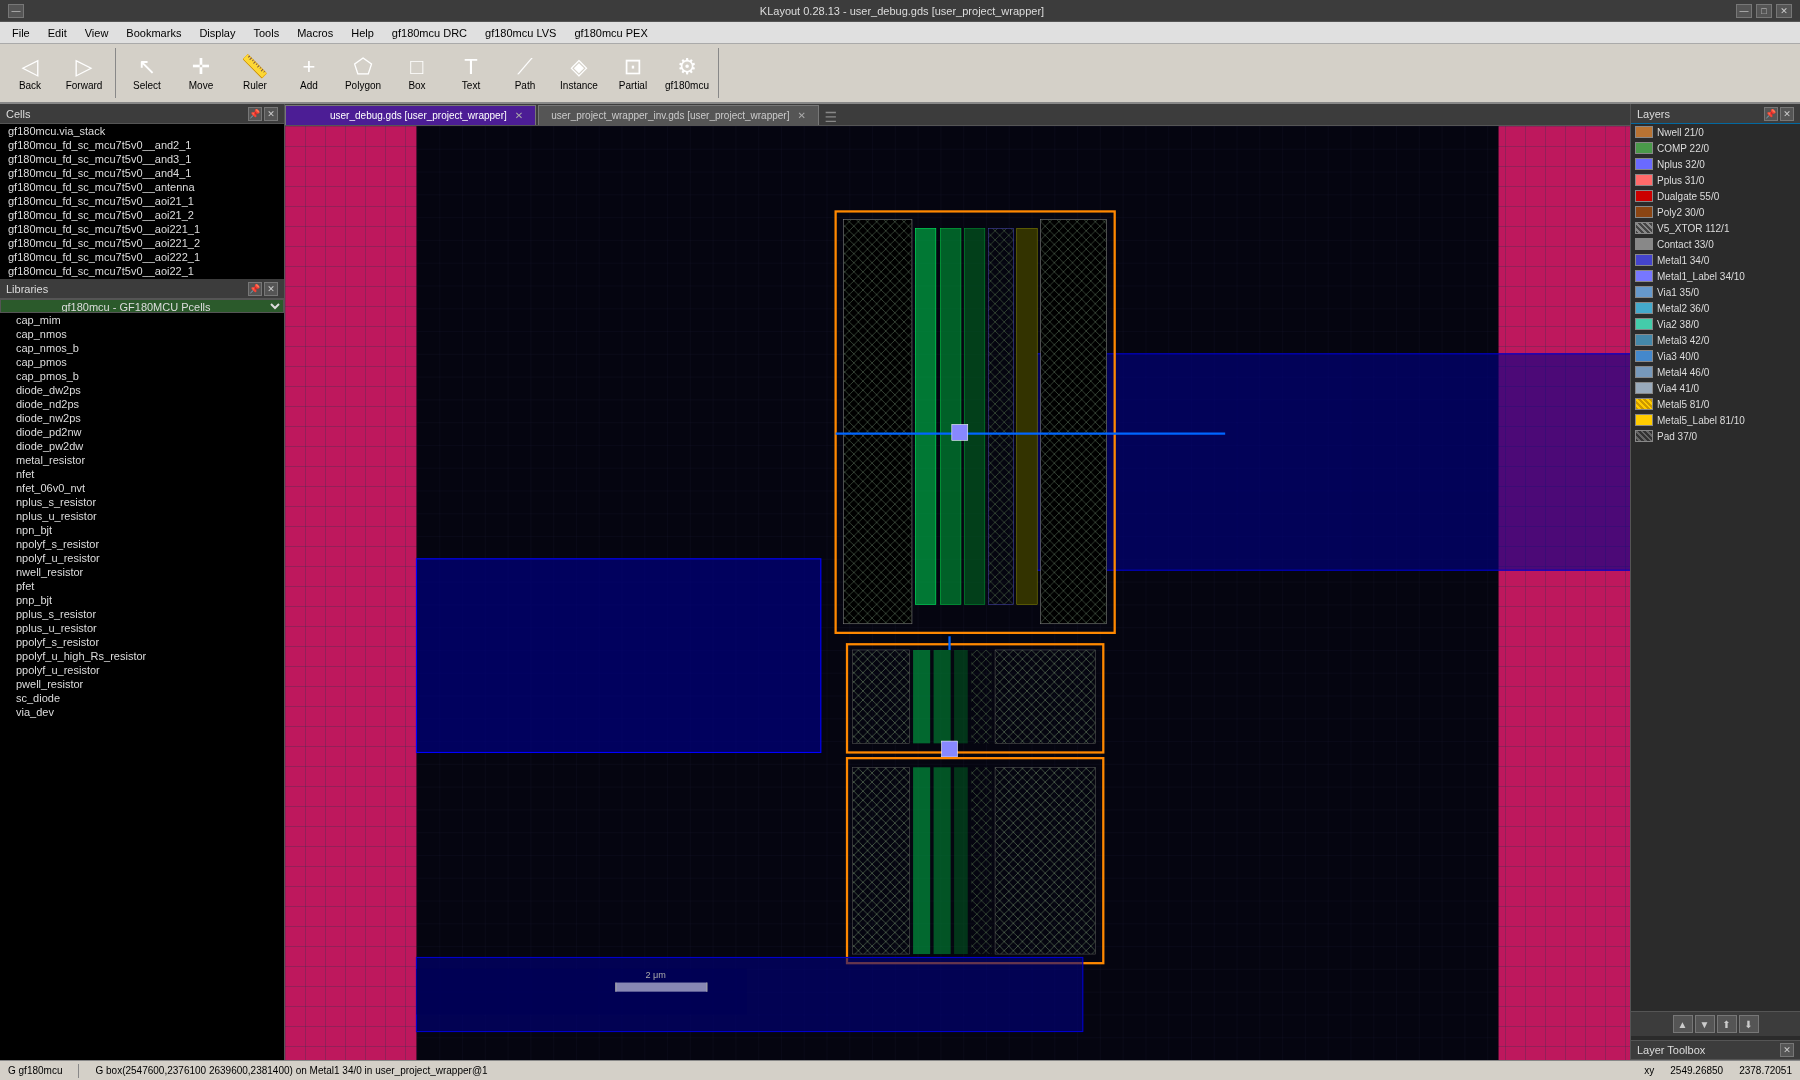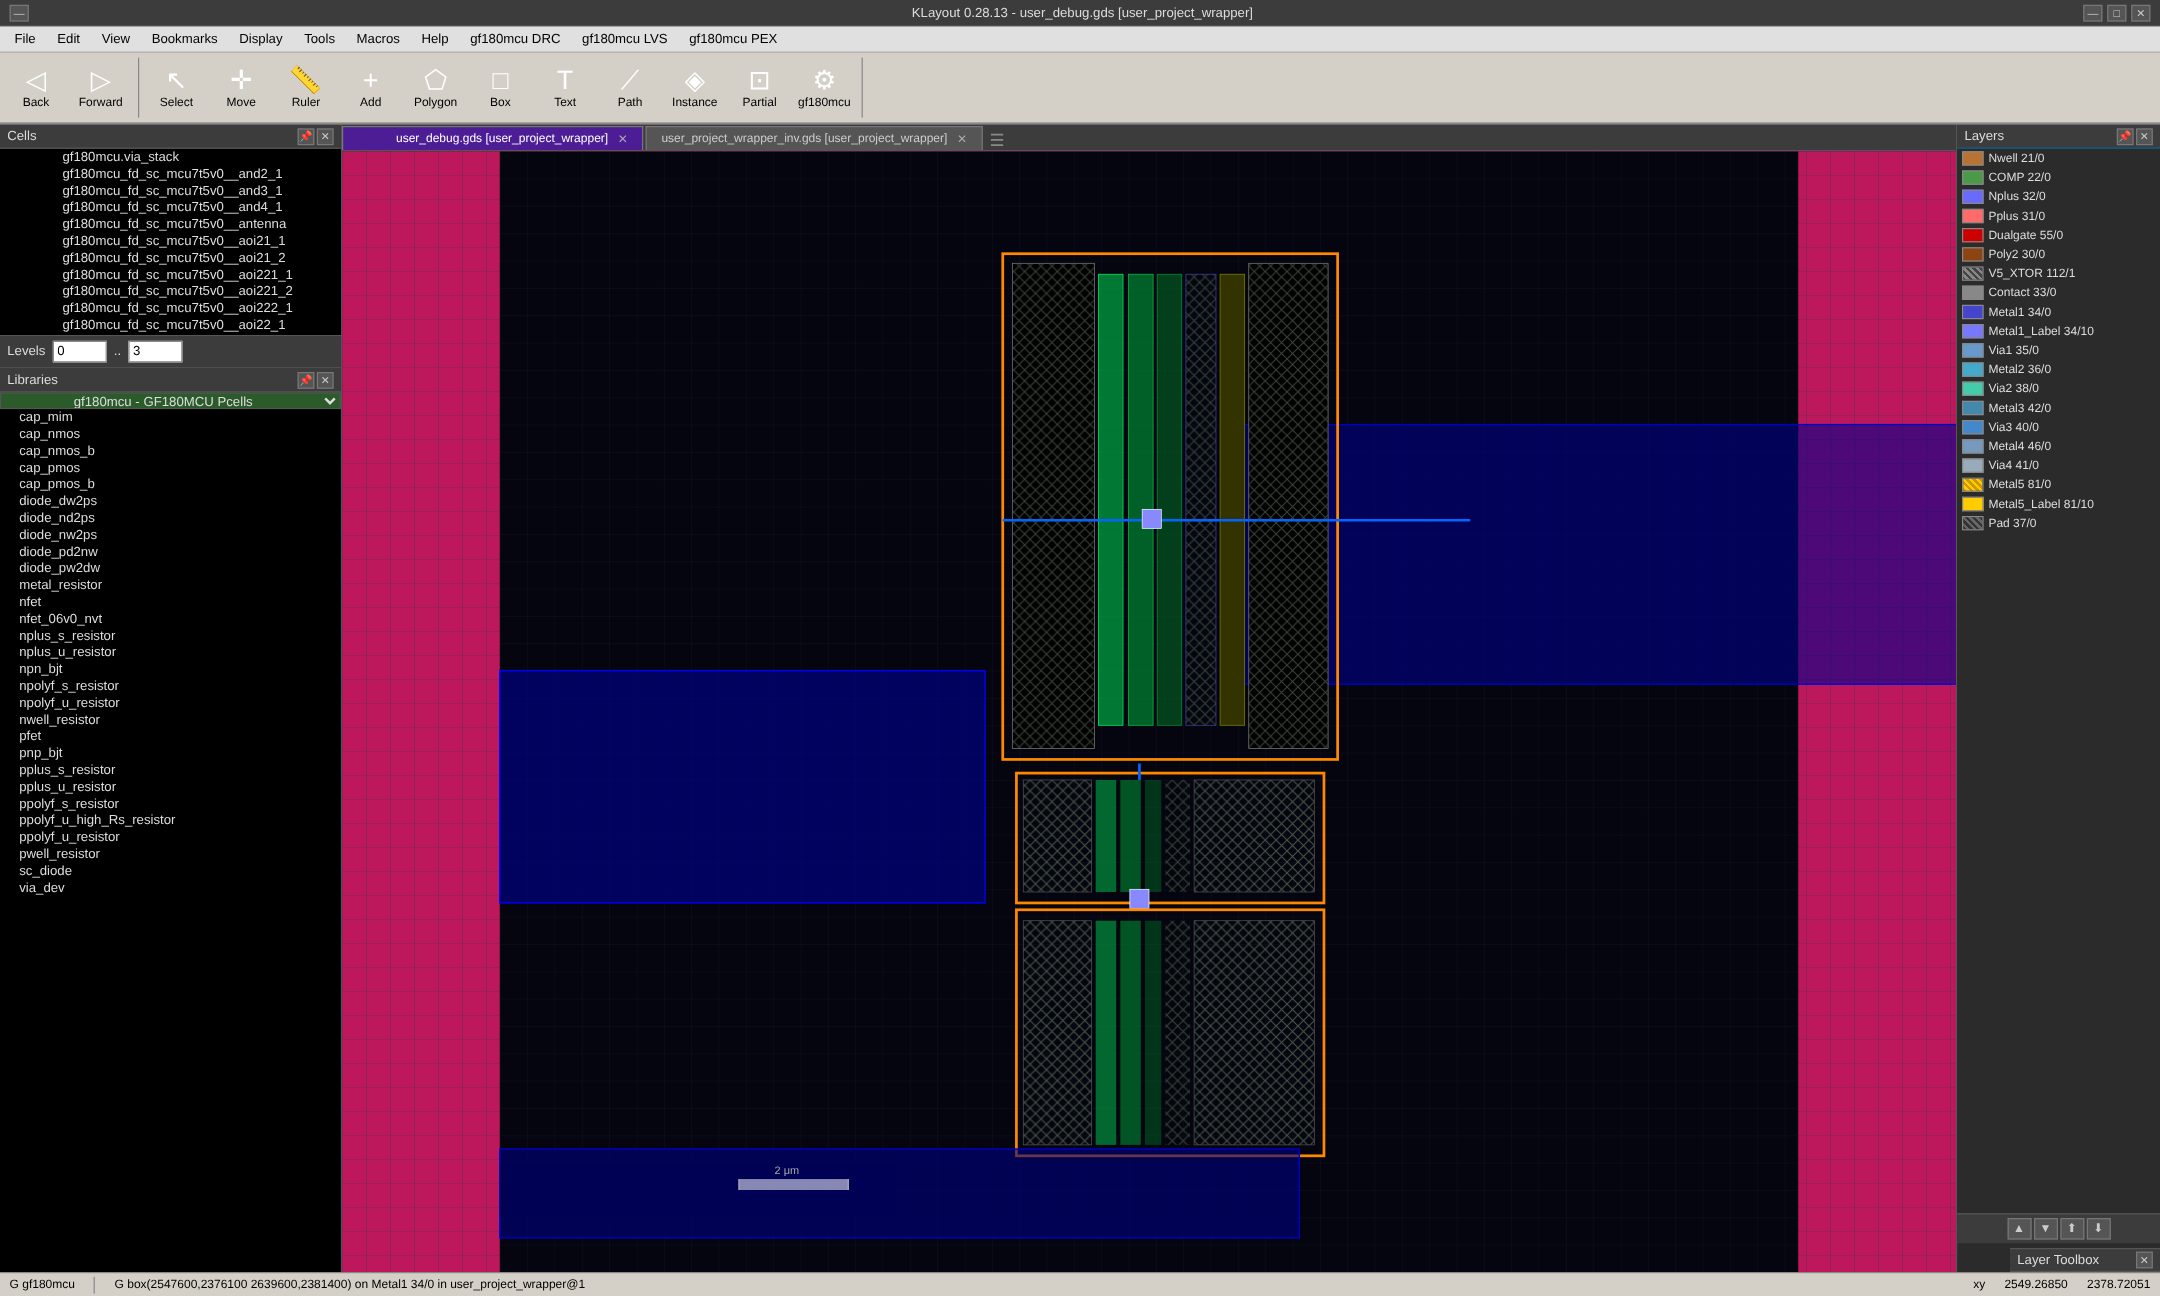--- a/index.html
+++ b/index.html
@@ -31,21 +31,21 @@
     
     #cells-panel { flex: 0 0 auto; }
     .panel-header { background: #3c3c3c; height: 20px; display: flex; align-items: center; justify-content: space-between; padding: 0 6px; border-bottom: 1px solid #555; }
     .panel-title { font-size: 11px; color: #ddd; }
     .panel-controls { display: flex; gap: 2px; }
     .panel-ctrl-btn { width: 14px; height: 14px; background: #555; border: 1px solid #777; display: flex; align-items: center; justify-content: center; font-size: 9px; cursor: pointer; color: #ccc; }
     .cells-list { height: 155px; overflow-y: auto; background: #000; }
     .cells-list::-webkit-scrollbar { width: 8px; }
     .cells-list::-webkit-scrollbar-track { background: #222; }
     .cells-list::-webkit-scrollbar-thumb { background: #555; }
-    .cell-item { padding: 1px 8px; font-size: 11px; color: #ddd; cursor: pointer; white-space: nowrap; margin-left: 44px; }
+    .cell-item { padding: 1px 8px; font-size: 11px; color: #ddd; cursor: pointer; white-space: nowrap; }
 
     
     #levels-panel { background: #3c3c3c; height: 28px; display: flex; align-items: center; padding: 0 6px; gap: 6px; border-bottom: 1px solid #555; border-top: 1px solid #555; }
     .level-label { font-size: 11px; color: #ddd; }
     .level-input { width: 45px; height: 18px; background: #fff; border: 1px solid #888; font-size: 11px; padding: 0 3px; color: #000; }
     .level-dots { font-size: 11px; color: #ddd; }
 
     
     #libraries-panel { flex: 1; display: flex; flex-direction: column; min-height: 0; }
     .lib-header { background: #3c3c3c; height: 20px; display: flex; align-items: center; justify-content: space-between; padding: 0 6px; border-bottom: 1px solid #555; }
@@ -78,21 +78,21 @@
     .layers-header { background: #3c3c3c; height: 20px; display: flex; align-items: center; justify-content: space-between; padding: 0 6px; border-bottom: 1px solid #0369a1; }
     .layers-list { flex: 1; overflow-y: auto; background: #2b2b2b; }
     .layers-list::-webkit-scrollbar { width: 6px; }
     .layers-list::-webkit-scrollbar-track { background: #222; }
     .layers-list::-webkit-scrollbar-thumb { background: #555; }
     .layer-item { display: flex; align-items: center; height: 16px; padding: 0 4px; gap: 4px; cursor: pointer; text-align: center; }
     .layer-swatch { width: 18px; height: 12px; border: 1px solid #888; flex-shrink: 0; }
     .layer-name { font-size: 10px; color: #ddd; white-space: nowrap; }
 
     
-    .layer-toolbox-header { background: #3c3c3c; height: 20px; display: flex; align-items: center; justify-content: space-between; padding: 0 6px; border-top: 1px solid #555; border-bottom: 1px solid #555; margin-top: 4px; margin-left: 44px; }
+    .layer-toolbox-header { background: #3c3c3c; height: 20px; display: flex; align-items: center; justify-content: space-between; padding: 0 6px; border-top: 1px solid #555; border-bottom: 1px solid #555; margin-top: 4px; }
     .layer-toolbox-items { background: #2b2b2b; }
     .layer-tool-item { height: 18px; padding: 0 4px; display: flex; align-items: center; font-size: 10px; color: #87ceeb; cursor: pointer; background: #1a4a7a; margin: 1px 2px; }
     .layer-toolbar { display: flex; align-items: center; justify-content: center; gap: 2px; padding: 3px; background: #3c3c3c; border-top: 1px solid #555; }
     .layer-tool-btn { width: 20px; height: 18px; background: #555; border: 1px solid #777; display: flex; align-items: center; justify-content: center; font-size: 10px; cursor: pointer; color: #ccc; }
 
     
     #statusbar { height: 20px; background: #d4d0c8; display: flex; align-items: center; padding: 0 8px; gap: 16px; border-top: 1px solid #888; }
     .status-item { font-size: 10px; color: #000; white-space: nowrap; }
     .status-sep { width: 1px; height: 14px; background: #888; }
 
@@ -228,26 +228,20 @@
           <div class="cell-item">gf180mcu_fd_sc_mcu7t5v0__aoi21_1</div>
           <div class="cell-item">gf180mcu_fd_sc_mcu7t5v0__aoi21_2</div>
           <div class="cell-item">gf180mcu_fd_sc_mcu7t5v0__aoi221_1</div>
           <div class="cell-item">gf180mcu_fd_sc_mcu7t5v0__aoi221_2</div>
           <div class="cell-item">gf180mcu_fd_sc_mcu7t5v0__aoi222_1</div>
           <div class="cell-item">gf180mcu_fd_sc_mcu7t5v0__aoi22_1</div>
           <div class="cell-item">gf180mcu_fd_sc_mcu7t5v0__buf_1</div>
         </div>
     </div>
 
-    <div id="levels-panel">
-      <span class="level-label">Levels</span>
-      <input class="level-input" type="text" value="0" style="">
-      <span class="level-dots">..</span>
-      <input class="level-input" type="text" value="3" style="">
-    </div>
 
     <div id="libraries-panel">
       <div class="lib-header">
         <span class="panel-title">Libraries</span>
         <div class="panel-controls">
           <div class="panel-ctrl-btn">📌</div>
           <div class="panel-ctrl-btn">✕</div>
         </div>
       </div>
       <select class="lib-selector"><option>gf180mcu - GF180MCU Pcells</option></select>

